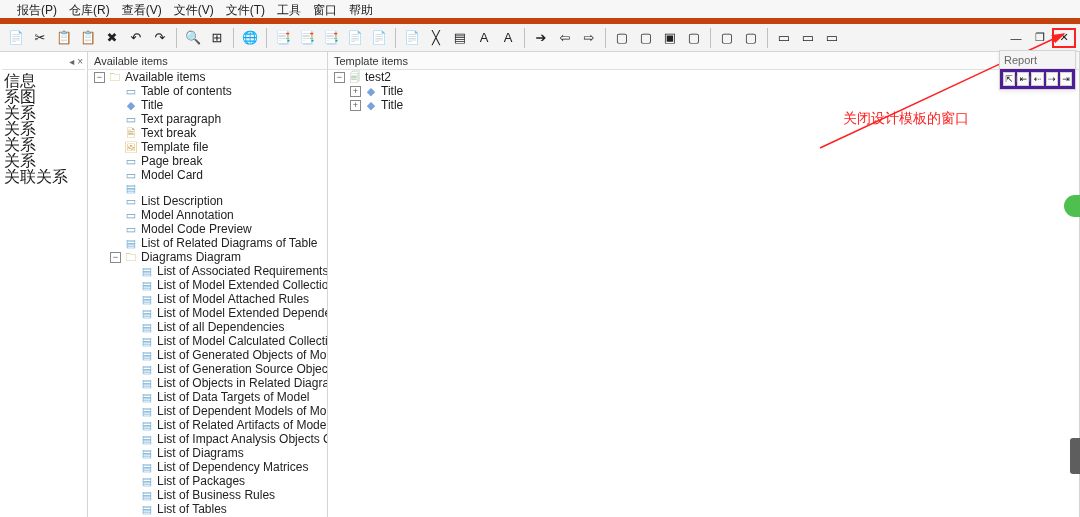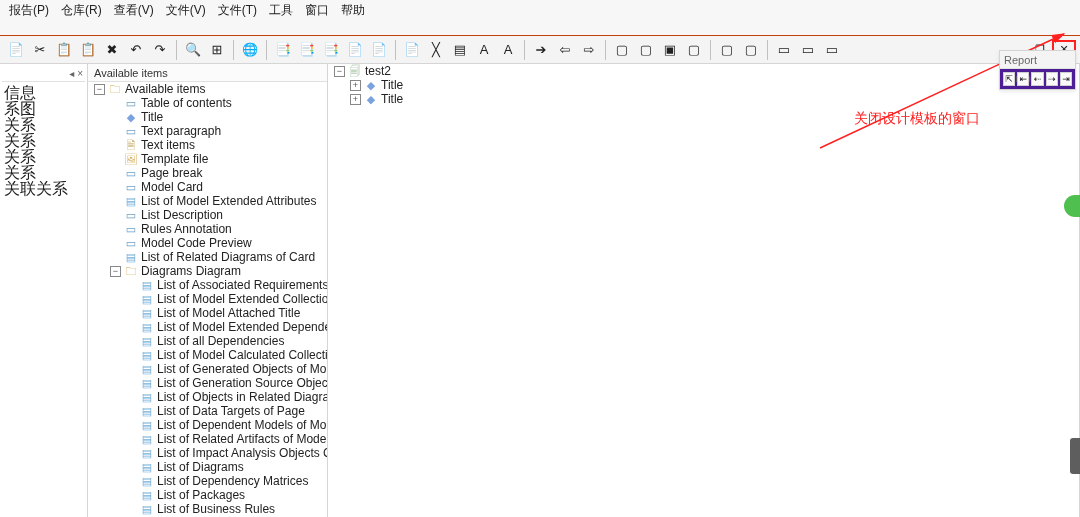--- a/index.html
+++ b/index.html
@@ -1,39 +1,39 @@
 <!DOCTYPE html>
 <html><head>
 <meta charset="utf-8">
 <style>
 * { margin: 0; padding: 0; box-sizing: border-box; font-family: "Microsoft YaHei", Tahoma, Arial, sans-serif; }
 html, body { width: 1080px; height: 517px; background: #fff; overflow: hidden; font-size: 12px; color: #222; }
 
 
-.menubar { height: 36px; line-height: 20px; background: #f7f7f7; border-bottom: 1px solid #c2410c; padding-left: 3px; display: flex; }
+.menubar { height: 24px; line-height: 20px; background: #f7f7f7; border-bottom: 6px solid #c2410c; padding-left: 11px; display: flex; }
 .menubar .menu-item { padding: 0 6px; cursor: pointer; }
 
 
 .toolbar { height: 28px; background: #f4f4f4; border-bottom: 1px solid #d5d5d5; display: flex; align-items: center; padding: 0 4px; position: relative; }
 .tool-btn { width: 22px; height: 22px; margin: 0 1px; border: 1px solid transparent; border-radius: 2px; display: flex; align-items: center; justify-content: center; font-size: 13px; cursor: pointer; background: #fff0; }
 .tool-sep { width: 1px; height: 20px; background: #c0c0c0; margin: 0 4px; }
 
 
 .win-controls { margin-left: auto; display: flex; }
 .win-btn { width: 24px; height: 20px; display: flex; align-items: center; justify-content: center; font-size: 11px; cursor: pointer; }
 .win-close { border: 2px solid #ff2020; }
 
 
 .float-tool { position: absolute; right: 4px; top: 50px; width: 77px; background: #4c1d95; border: 1px solid #d4d4d4; box-shadow: 0 2px 4px rgba(0,0,0,0.08); z-index: 5; }
 .float-tool .ft-title { background: #f4f4f4; height: 18px; line-height: 18px; padding-left: 4px; font-size: 11px; color: #666; border-bottom: 1px solid #e1e1e1; }
 .float-tool .ft-row { display: flex; padding: 3px; gap: 2px; }
 .float-tool .ft-btn { width: 14px; height: 14px; border: 1px solid #d0d0d0; background: #fafafa; font-size: 9px; display: flex; align-items: center; justify-content: center; cursor: pointer; }
 
 
-.annotation { position: absolute; top: 110px; right: 100px; color: #ff2020; font-size: 14px; z-index: 4; pointer-events: none; }
+.annotation { position: absolute; top: 110px; right: 111px; color: #ff2020; font-size: 14px; z-index: 4; pointer-events: none; }
 svg.arrow { position: absolute; top: 0; left: 0; width: 1080px; height: 517px; pointer-events: none; z-index: 3; }
 
 
 .main { display: flex; height: calc(100% - 48px); }
 .left-browser { width: 88px; border-right: 1px solid #d5d5d5; background: #fff; padding: 4px 2px; }
 .left-browser .bh { height: 14px; border-bottom: 1px solid #e0e0e0; margin-bottom: 3px; position: relative; }
 .left-browser .bh .bhx { position: absolute; right: 2px; top: 0; font-size: 10px; color: #666; cursor: pointer; }
 .left-browser .lbitem { font-size: 16px; line-height: 16px; padding-left: 2px; white-space: nowrap; overflow: hidden; }
 
 
@@ -179,21 +179,21 @@
                 <div class="node">
                   <span class="noexp"></span>
                   <span class="icon ico-page">▭</span>
                   <span>Text paragraph</span>
                 </div>
               </li>
               <li>
                 <div class="node">
                   <span class="noexp"></span>
                   <span class="icon ico-file">🗎</span>
-                  <span>Text items</span>
+                  <span>Text break</span>
                 </div>
               </li>
               <li>
                 <div class="node">
                   <span class="noexp"></span>
                   <span class="icon ico-img">🖼</span>
                   <span>Template file</span>
                 </div>
               </li>
               <li>
@@ -207,49 +207,48 @@
                 <div class="node">
                   <span class="noexp"></span>
                   <span class="icon ico-page">▭</span>
                   <span>Model Card</span>
                 </div>
               </li>
               <li>
                 <div class="node">
                   <span class="noexp"></span>
                   <span class="icon ico-list">▤</span>
-                  <span>List of Model Extended Attributes</span>
                 </div>
               </li>
               <li>
                 <div class="node">
                   <span class="noexp"></span>
                   <span class="icon ico-page">▭</span>
                   <span>List Description</span>
                 </div>
               </li>
               <li>
                 <div class="node">
                   <span class="noexp"></span>
                   <span class="icon ico-page">▭</span>
-                  <span>Rules Annotation</span>
+                  <span>Model Annotation</span>
                 </div>
               </li>
               <li>
                 <div class="node">
                   <span class="noexp"></span>
                   <span class="icon ico-page">▭</span>
                   <span>Model Code Preview</span>
                 </div>
               </li>
               <li>
                 <div class="node">
                   <span class="noexp"></span>
                   <span class="icon ico-list">▤</span>
-                  <span>List of Related Diagrams of Card</span>
+                  <span>List of Related Diagrams of Table</span>
                 </div>
               </li>
               <li>
                 <div class="node">
                   <span class="toggle">−</span>
                   <span class="icon ico-folder">🗀</span>
                   <span>Diagrams Diagram</span>
                 </div>
                 <ul>
                   <li>
@@ -263,21 +262,21 @@
                     <div class="node">
                       <span class="noexp"></span>
                       <span class="icon ico-list">▤</span>
                       <span>List of Model Extended Collections</span>
                     </div>
                   </li>
                   <li>
                     <div class="node">
                       <span class="noexp"></span>
                       <span class="icon ico-list">▤</span>
-                      <span>List of Model Attached Title</span>
+                      <span>List of Model Attached Rules</span>
                     </div>
                   </li>
                   <li>
                     <div class="node">
                       <span class="noexp"></span>
                       <span class="icon ico-list">▤</span>
                       <span>List of Model Extended Dependencies</span>
                     </div>
                   </li>
                   <li>
@@ -312,21 +311,21 @@
                     <div class="node">
                       <span class="noexp"></span>
                       <span class="icon ico-list">▤</span>
                       <span>List of Objects in Related Diagrams of Model</span>
                     </div>
                   </li>
                   <li>
                     <div class="node">
                       <span class="noexp"></span>
                       <span class="icon ico-list">▤</span>
-                      <span>List of Data Targets of Page</span>
+                      <span>List of Data Targets of Model</span>
                     </div>
                   </li>
                   <li>
                     <div class="node">
                       <span class="noexp"></span>
                       <span class="icon ico-list">▤</span>
                       <span>List of Dependent Models of Model</span>
                     </div>
                   </li>
                   <li>
@@ -387,20 +386,21 @@
                   </li>
                 </ul>
               </li>
             </ul>
           </li>
         </ul>
       </div>
   </div>
 
   <div class="pane pane-template">
+    <div class="pane-header">Template items</div>
     <div class="tree" id="tree-template">
         <ul>
           <li>
             <div class="node">
               <span class="toggle">−</span>
               <span class="icon ico-tpl">🗐</span>
               <span>test2</span>
             </div>
             <ul>
               <li>

